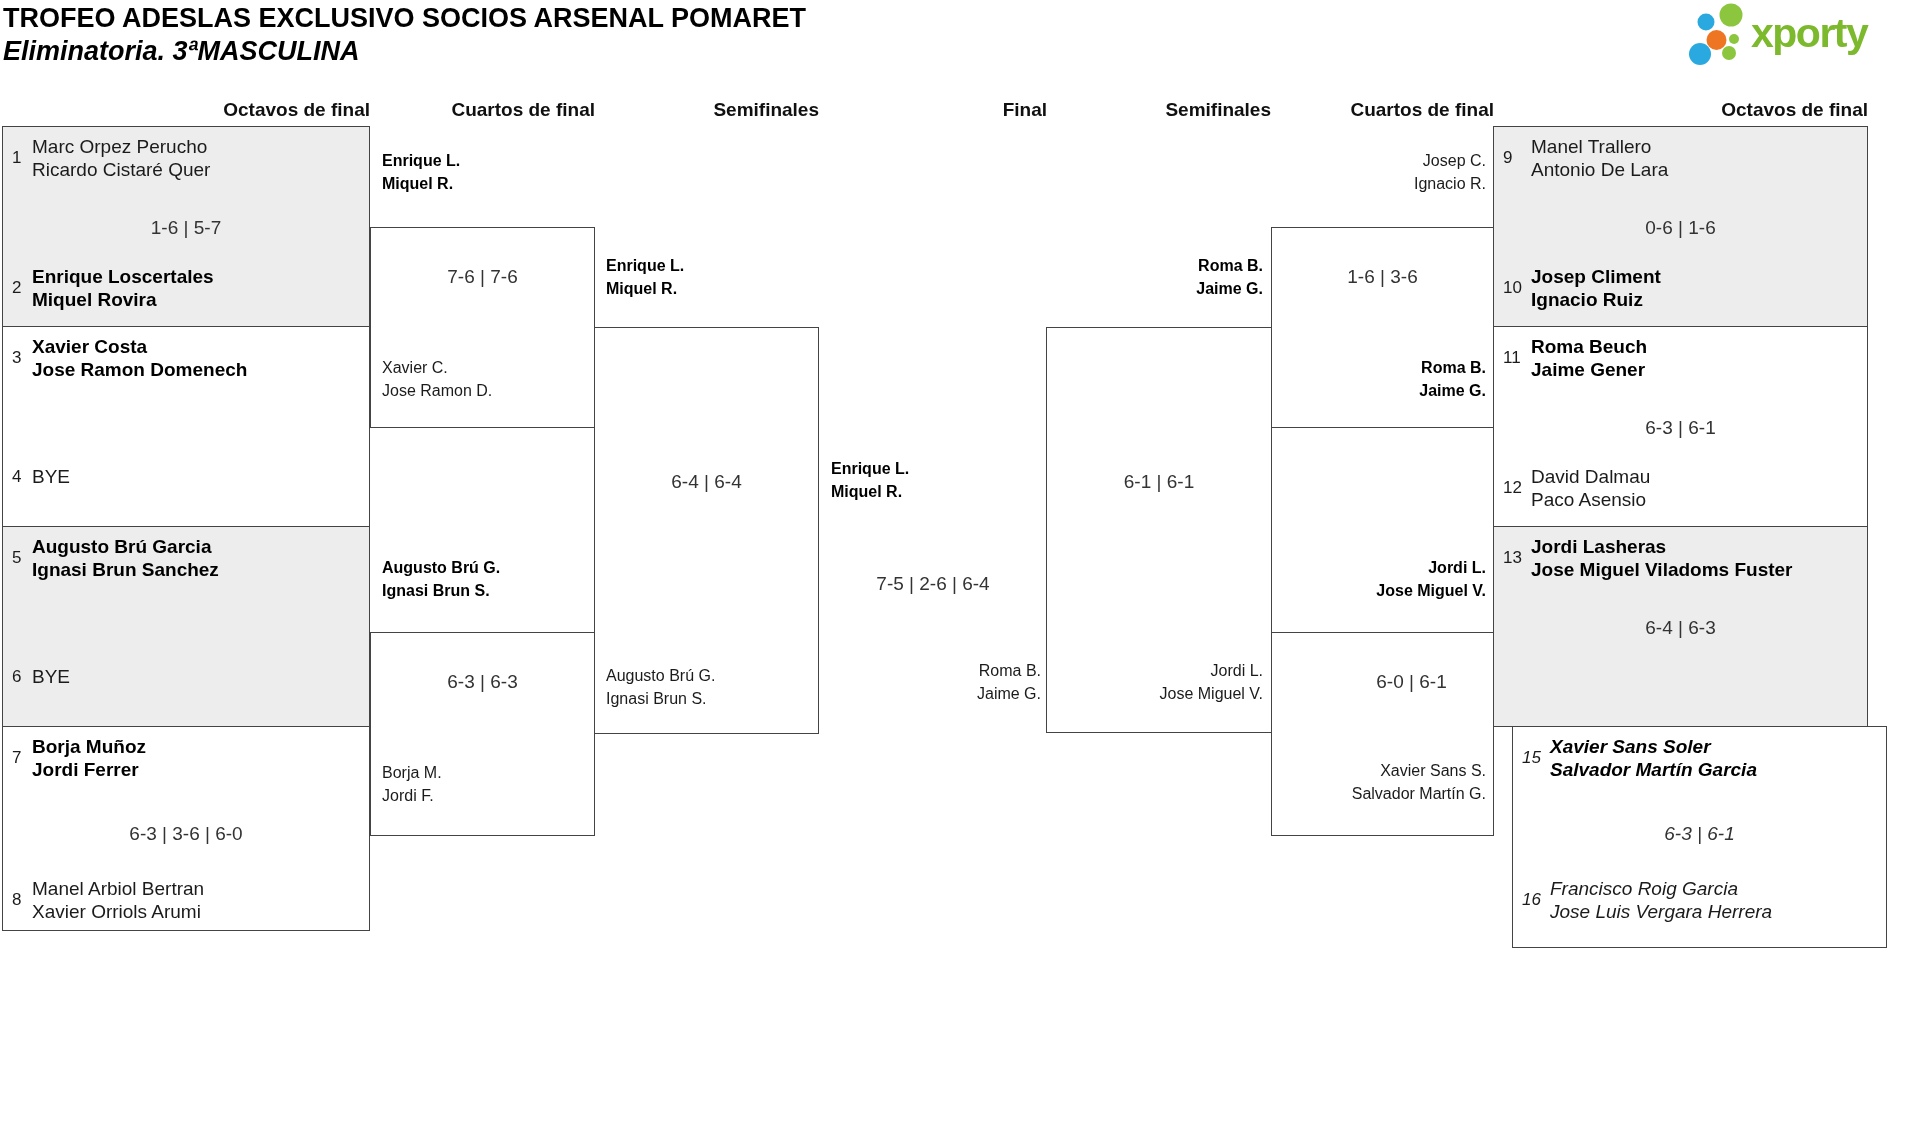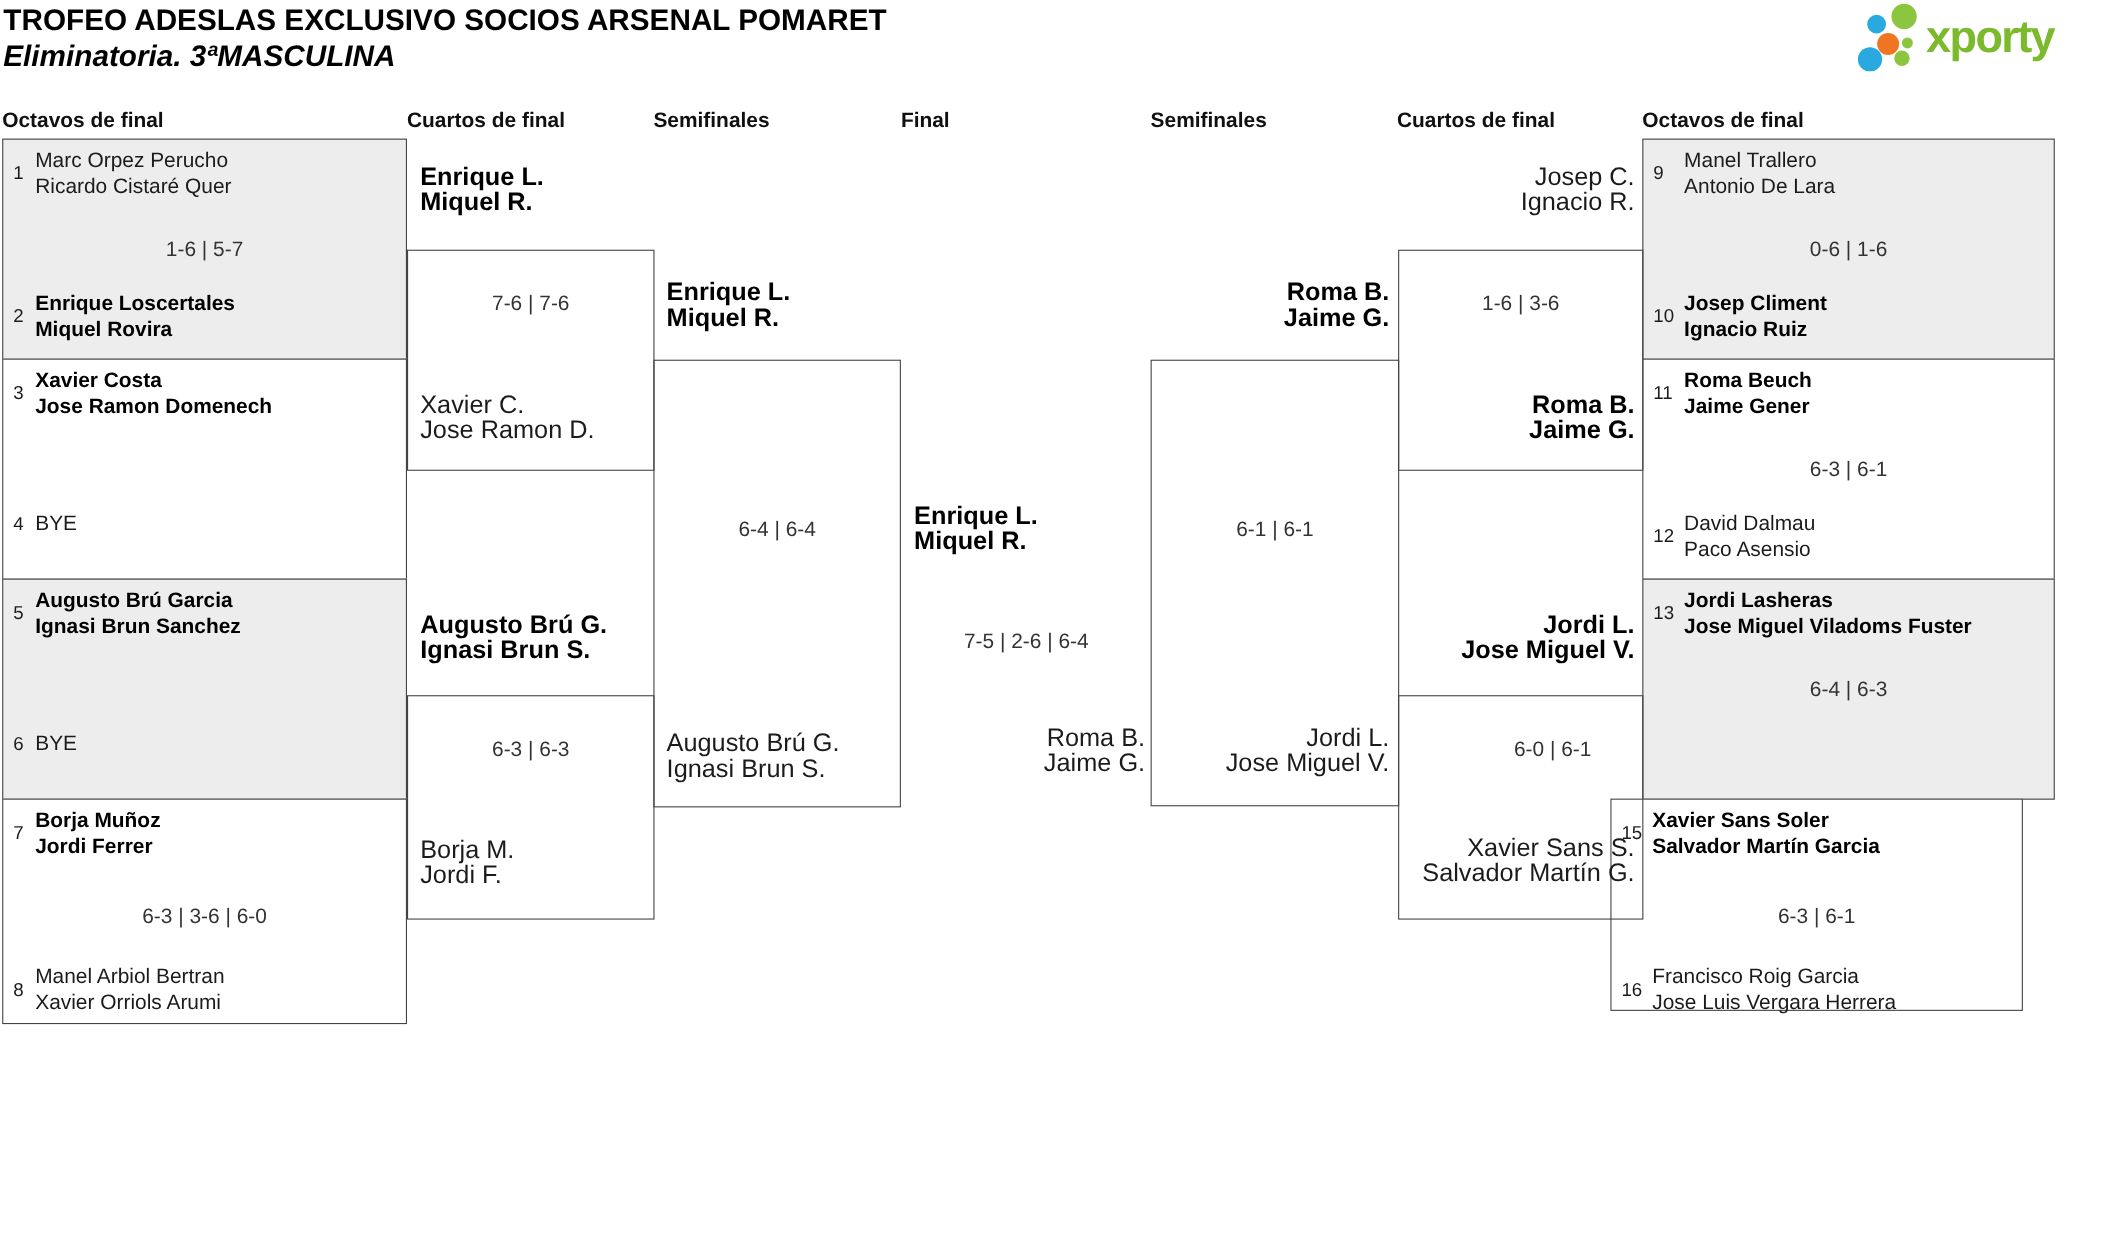--- a/index.html
+++ b/index.html
@@ -2,35 +2,35 @@
 <html><head>
 <meta charset="utf-8">
 <style>
   html,body{margin:0;padding:0;background:#fff;}
   #canvas{position:relative;width:1920px;height:1133px;background:#fff;overflow:hidden;
           font-family:"Liberation Sans",sans-serif;color:#000;}
   .t1{position:absolute;left:3px;top:2px;font-size:27px;font-weight:700;line-height:33px;color:#000;}
   .t2{position:absolute;left:3px;top:35px;font-size:27px;font-weight:700;line-height:33px;color:#000;font-style:italic;}
   .logo{position:absolute;left:1684px;top:1px;display:flex;align-items:center;gap:5px;}
   .logo .txt{font-size:41px;font-weight:800;color:#7cb92c;letter-spacing:-1.5px;line-height:62px;}
-  .rh{position:absolute;top:99px;text-align:left;font-size:19px;font-weight:600;color:#101010;}
+  .rh{position:absolute;top:99px;text-align:right;font-size:19px;font-weight:600;color:#101010;}
   .obox{position:absolute;border:1px solid #444;box-sizing:border-box;background:#fff;}
   .obox.g{background:#ededed;}
   .team{position:absolute;left:9px;right:6px;display:flex;align-items:center;gap:7px;}
   .team .seed{font-size:17px;color:#1b1b1b;min-width:13px;}
   .rcol .seed{min-width:21px;}
   .team .nm{display:flex;flex-direction:column;font-size:19px;line-height:23px;color:#1b1b1b;}
   .team.w .nm{font-weight:700;color:#000;}
   .team.ta{top:8px;}
   .team.tb{top:138px;}
   .tall .team.tb{top:150px;}
   .oscore{position:absolute;left:0;right:0;top:90px;text-align:center;font-size:19px;color:#333;}
   .tall .oscore{top:96px;}
   .rbox{position:absolute;border:1px solid #444;box-sizing:border-box;}
-  .adv{position:absolute;font-size:23px;line-height:23px;color:#1b1b1b;}
+  .adv{position:absolute;font-size:16px;line-height:23px;color:#1b1b1b;}
   .adv span{display:block;}
   .adv.b{font-weight:700;color:#000;}
   .adv.r{text-align:right;}
   .mscore{position:absolute;font-size:19px;text-align:center;color:#333;}
 </style>
 </head>
 <body>
 
 <div id="canvas">
 
@@ -167,21 +167,21 @@
     <div class="team ta w">
       <span class="seed">13</span>
       <span class="nm">
           <span>Jordi Lasheras</span>
           <span>Jose Miguel Viladoms Fuster</span>
         </span>
     </div>
     <div class="oscore">6-4 | 6-3</div>
   </div>
 
-  <div class="obox tall rcol" style="left:1464px;top:726px;width:375px;height:193px;">
+  <div class="obox tall rcol" style="left:1512px;top:726px;width:375px;height:222px;font-style:italic;">
     <div class="team ta w">
       <span class="seed">15</span>
       <span class="nm">
           <span>Xavier Sans Soler</span>
           <span>Salvador Martín Garcia</span>
         </span>
     </div>
     <div class="oscore">6-3 | 6-1</div>
     <div class="team tb">
       <span class="seed">16</span>

